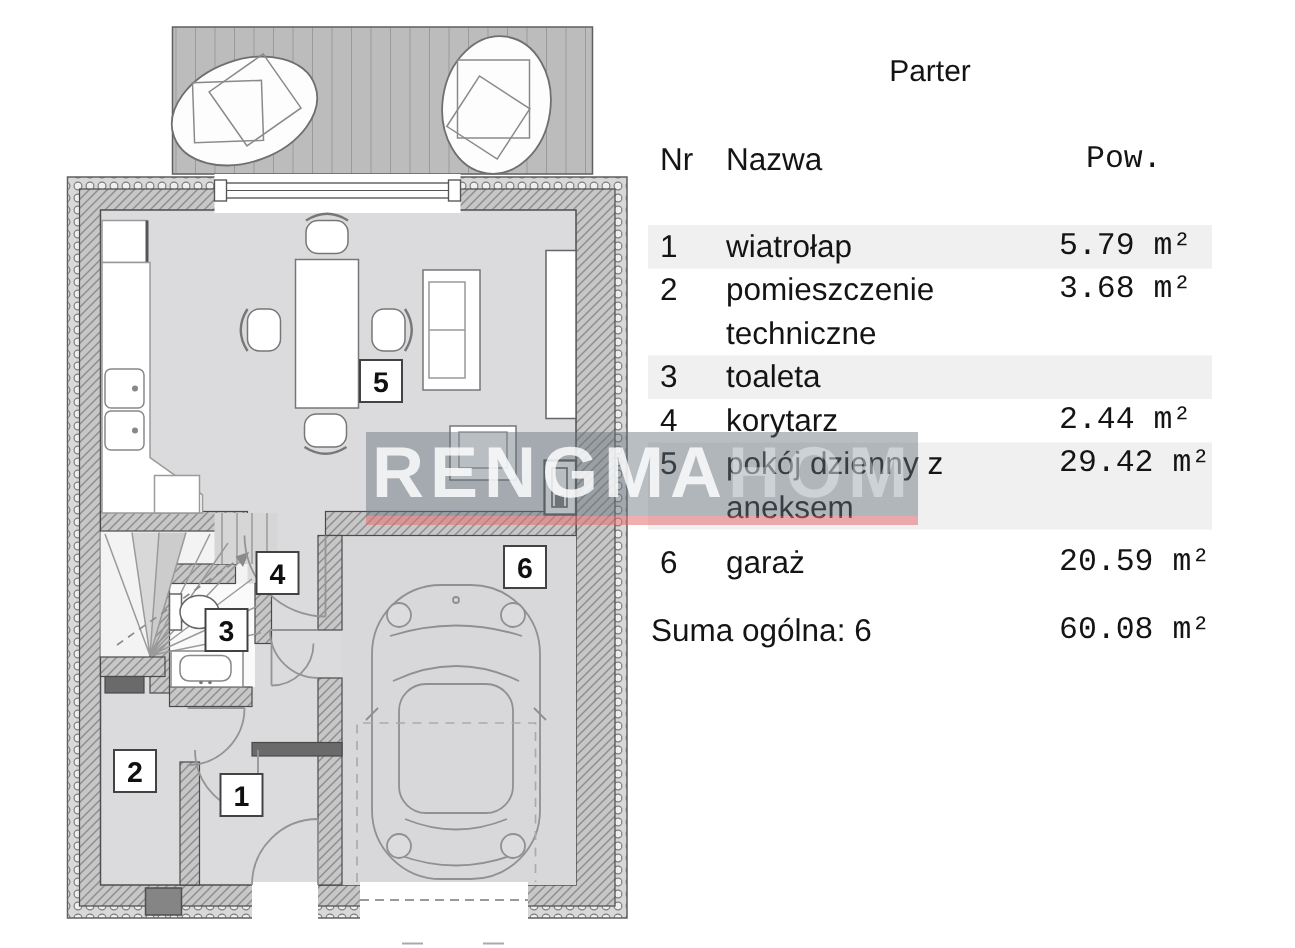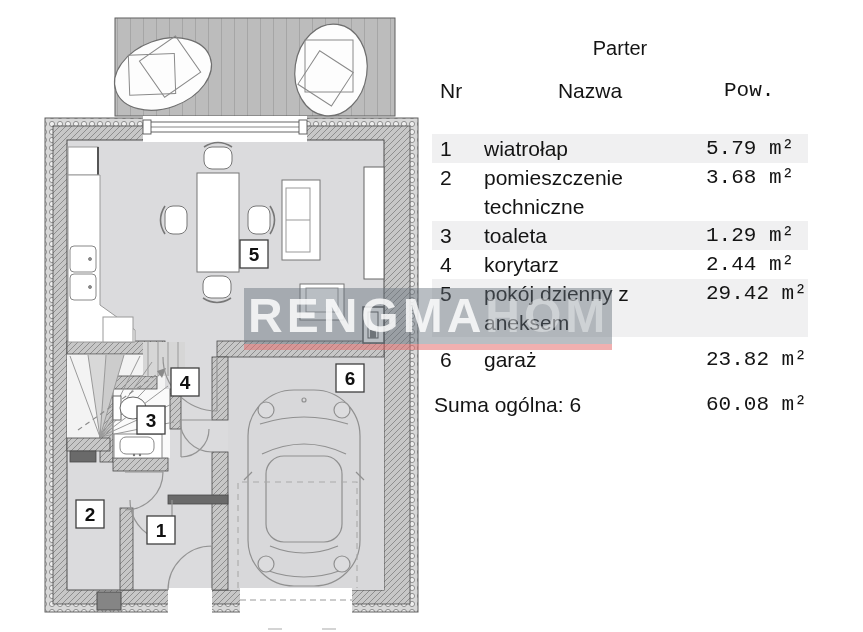--- a/index.html
+++ b/index.html
@@ -4,28 +4,28 @@
 <style>
   html,body { margin:0; padding:0; background:#ffffff; }
   body { font-family: "Liberation Sans", sans-serif; }
   .stage { position:relative; width:863px; height:632px; background:#fff; overflow:hidden; }
   svg.plan { position:absolute; left:0; top:0; }
   svg.plan text { font-family:"Liberation Sans", sans-serif; }
 
   
   .panel { position:absolute; left:432px; top:30px; width:376px; color:#141414; font-size:21px; }
   .title { text-align:center; font-size:20px; line-height:36px; }
-  .thead { display:flex; margin-top:10px; line-height:29px; }
+  .thead { display:flex; margin-top:26px; line-height:29px; }
   .rows { margin-top:29px; }
   .trow { display:flex; line-height:29px; }
   .trow.shaded { background:#f0f0f1; }
   .c-nr   { flex:0 0 52px; padding-left:8px; box-sizing:border-box; }
   .c-name { flex:0 0 212px; }
   .c-area { flex:1 1 auto; padding-left:10px; box-sizing:border-box; white-space:nowrap;font-family:Liberation Mono, monospace; }
-  .thead .c-name { text-align:center; }
+  .thead .c-name { text-align:left; }
   .thead .c-area { padding-left:28px; }
   .trow.last { margin-top:8px; }
   .trow.sum { margin-top:16px; }
   .sum-label { flex:0 0 264px; padding-left:2px; box-sizing:border-box; }
 
   
   .watermark { position:absolute; left:244px; top:288px; width:368px; height:56px;
                background:rgba(100,110,122,0.45); overflow:hidden; display:flex;
                align-items:center; padding-left:4px; box-sizing:border-box; z-index:6; }
   .watermark .p1 { color:rgba(255,255,255,0.82); font-weight:bold; font-size:48px;
@@ -255,36 +255,35 @@
           <span class="c-area">5.79 m²</span>
         </div>
         <div class="trow">
           <span class="c-nr">2</span>
           <span class="c-name">pomieszczenie techniczne</span>
           <span class="c-area">3.68 m²</span>
         </div>
         <div class="trow shaded">
           <span class="c-nr">3</span>
           <span class="c-name">toaleta</span>
-          <span class="c-area">1.29 m²</span>
         </div>
         <div class="trow">
           <span class="c-nr">4</span>
           <span class="c-name">korytarz</span>
           <span class="c-area">2.44 m²</span>
         </div>
         <div class="trow shaded">
           <span class="c-nr">5</span>
           <span class="c-name">pokój dzienny z aneksem</span>
           <span class="c-area">29.42 m²</span>
         </div>
         <div class="trow last">
           <span class="c-nr">6</span>
           <span class="c-name">garaż</span>
-          <span class="c-area">23.82 m²</span>
+          <span class="c-area">20.59 m²</span>
         </div>
       </div>
     <div class="trow sum">
       <span class="sum-label">Suma ogólna: 6</span>
       <span class="c-area">60.08 m²</span>
     </div>
   </div>
 
   <div class="watermark">
     <span class="p1">RENGMA</span>

